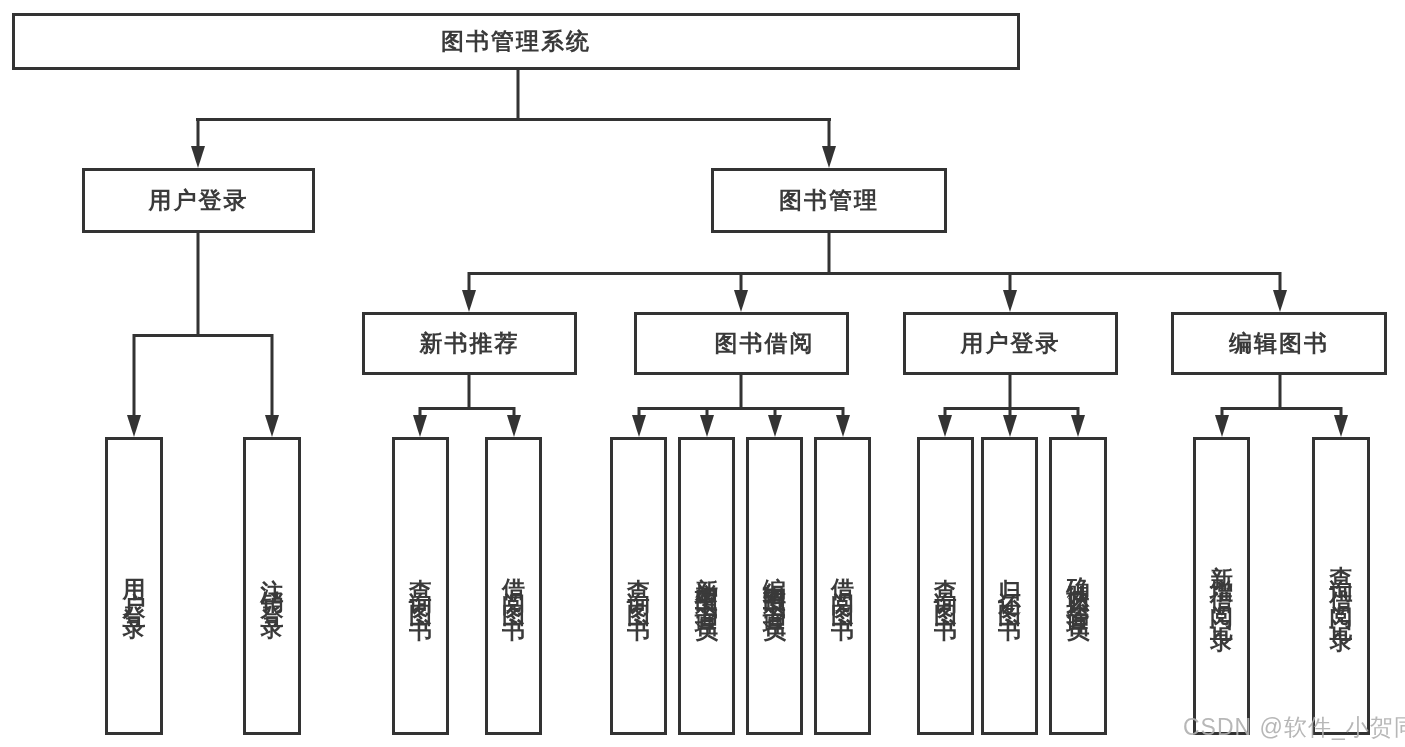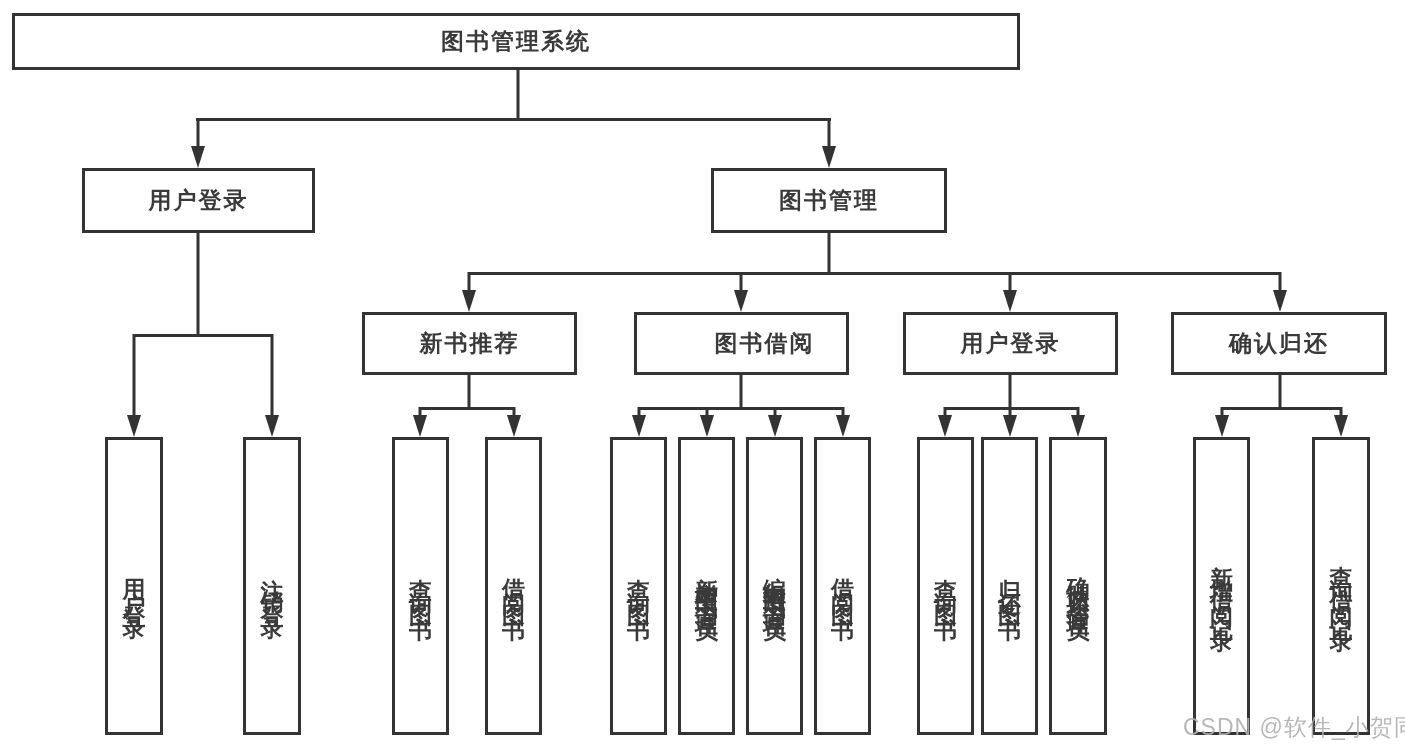--- a/index.html
+++ b/index.html
@@ -114,21 +114,21 @@
   <div class="node" style="left:362px; top:312px; width:215px; height:63px;">
     <span class="lbl">新书推荐</span>
   </div>
   <div class="node" style="left:634px; top:312px; width:215px; height:63px;padding-left:46px;">
     <span class="lbl">图书借阅</span>
   </div>
   <div class="node" style="left:903px; top:312px; width:215px; height:63px;">
     <span class="lbl">用户登录</span>
   </div>
   <div class="node" style="left:1171px; top:312px; width:216px; height:63px;">
-    <span class="lbl">确认归还</span>
+    <span class="lbl">编辑图书</span>
   </div>
 
   <div class="node vbox" style="left:105px; top:437px; width:58px; height:298px;">
     <span class="lbl">用户登录</span>
   </div>
   <div class="node vbox" style="left:243px; top:437px; width:58px; height:298px;">
     <span class="lbl">注销登录</span>
   </div>
 
   <div class="node vbox" style="left:392px; top:437px; width:57px; height:298px;">

